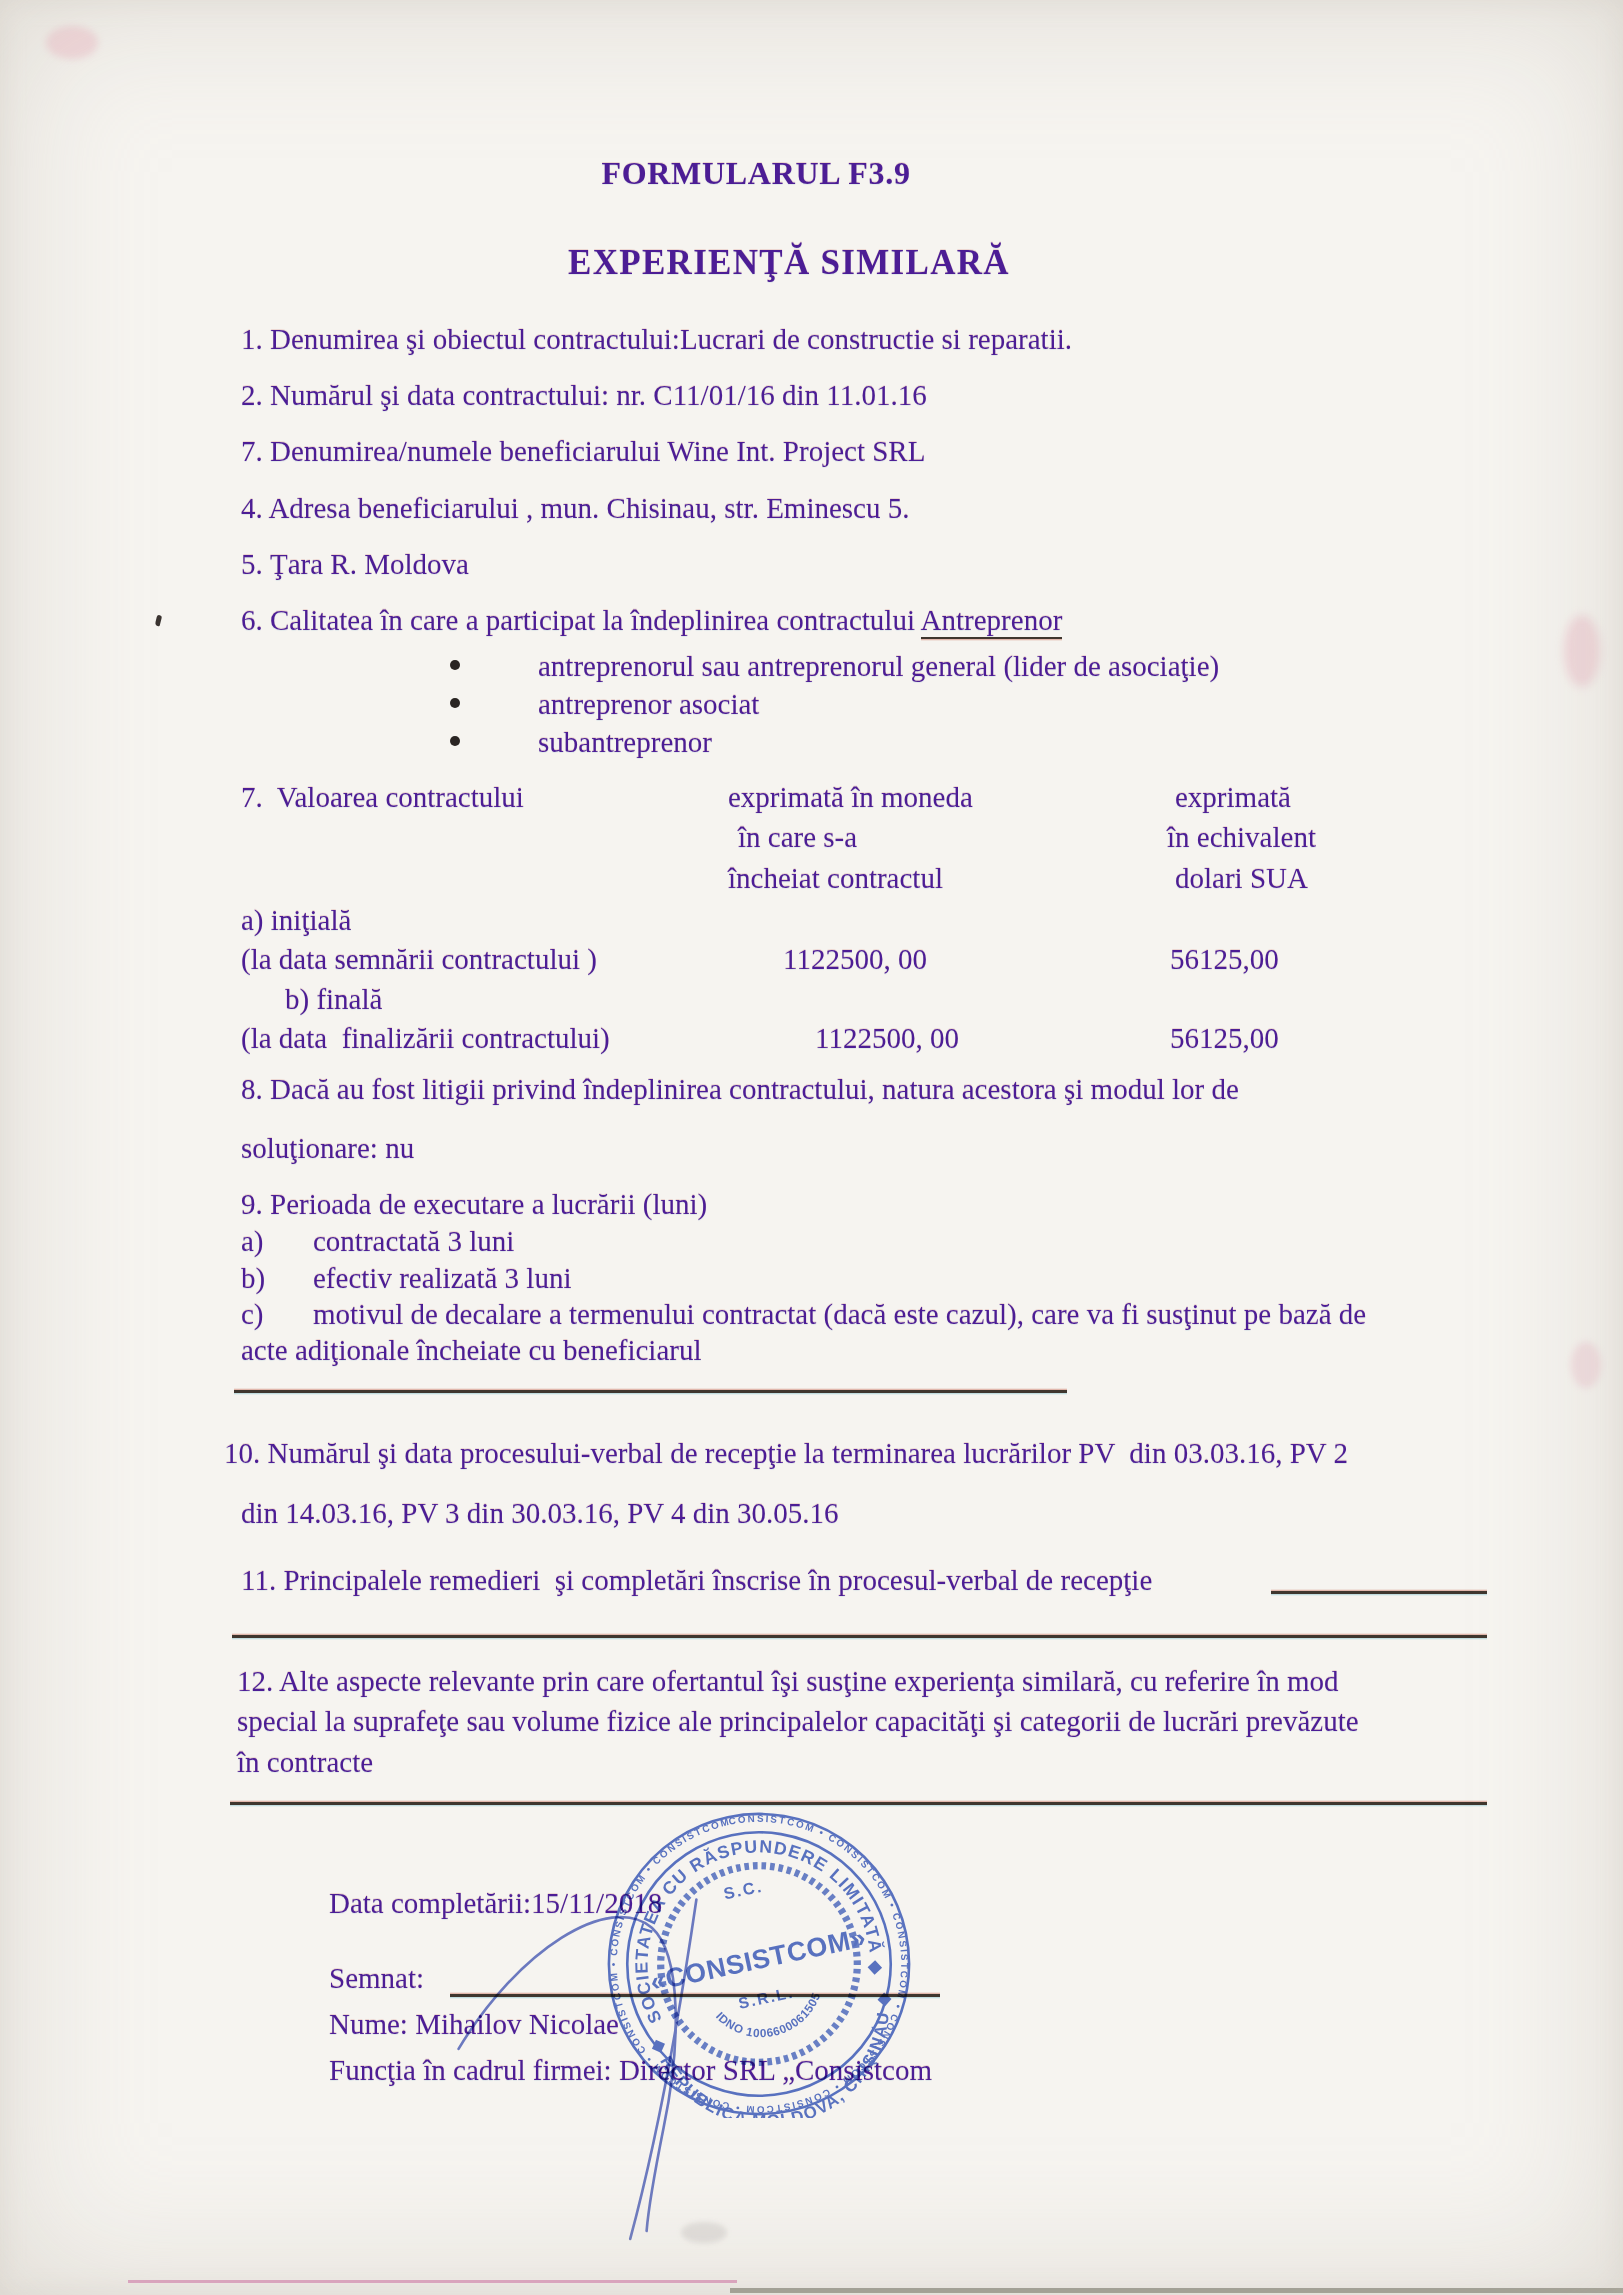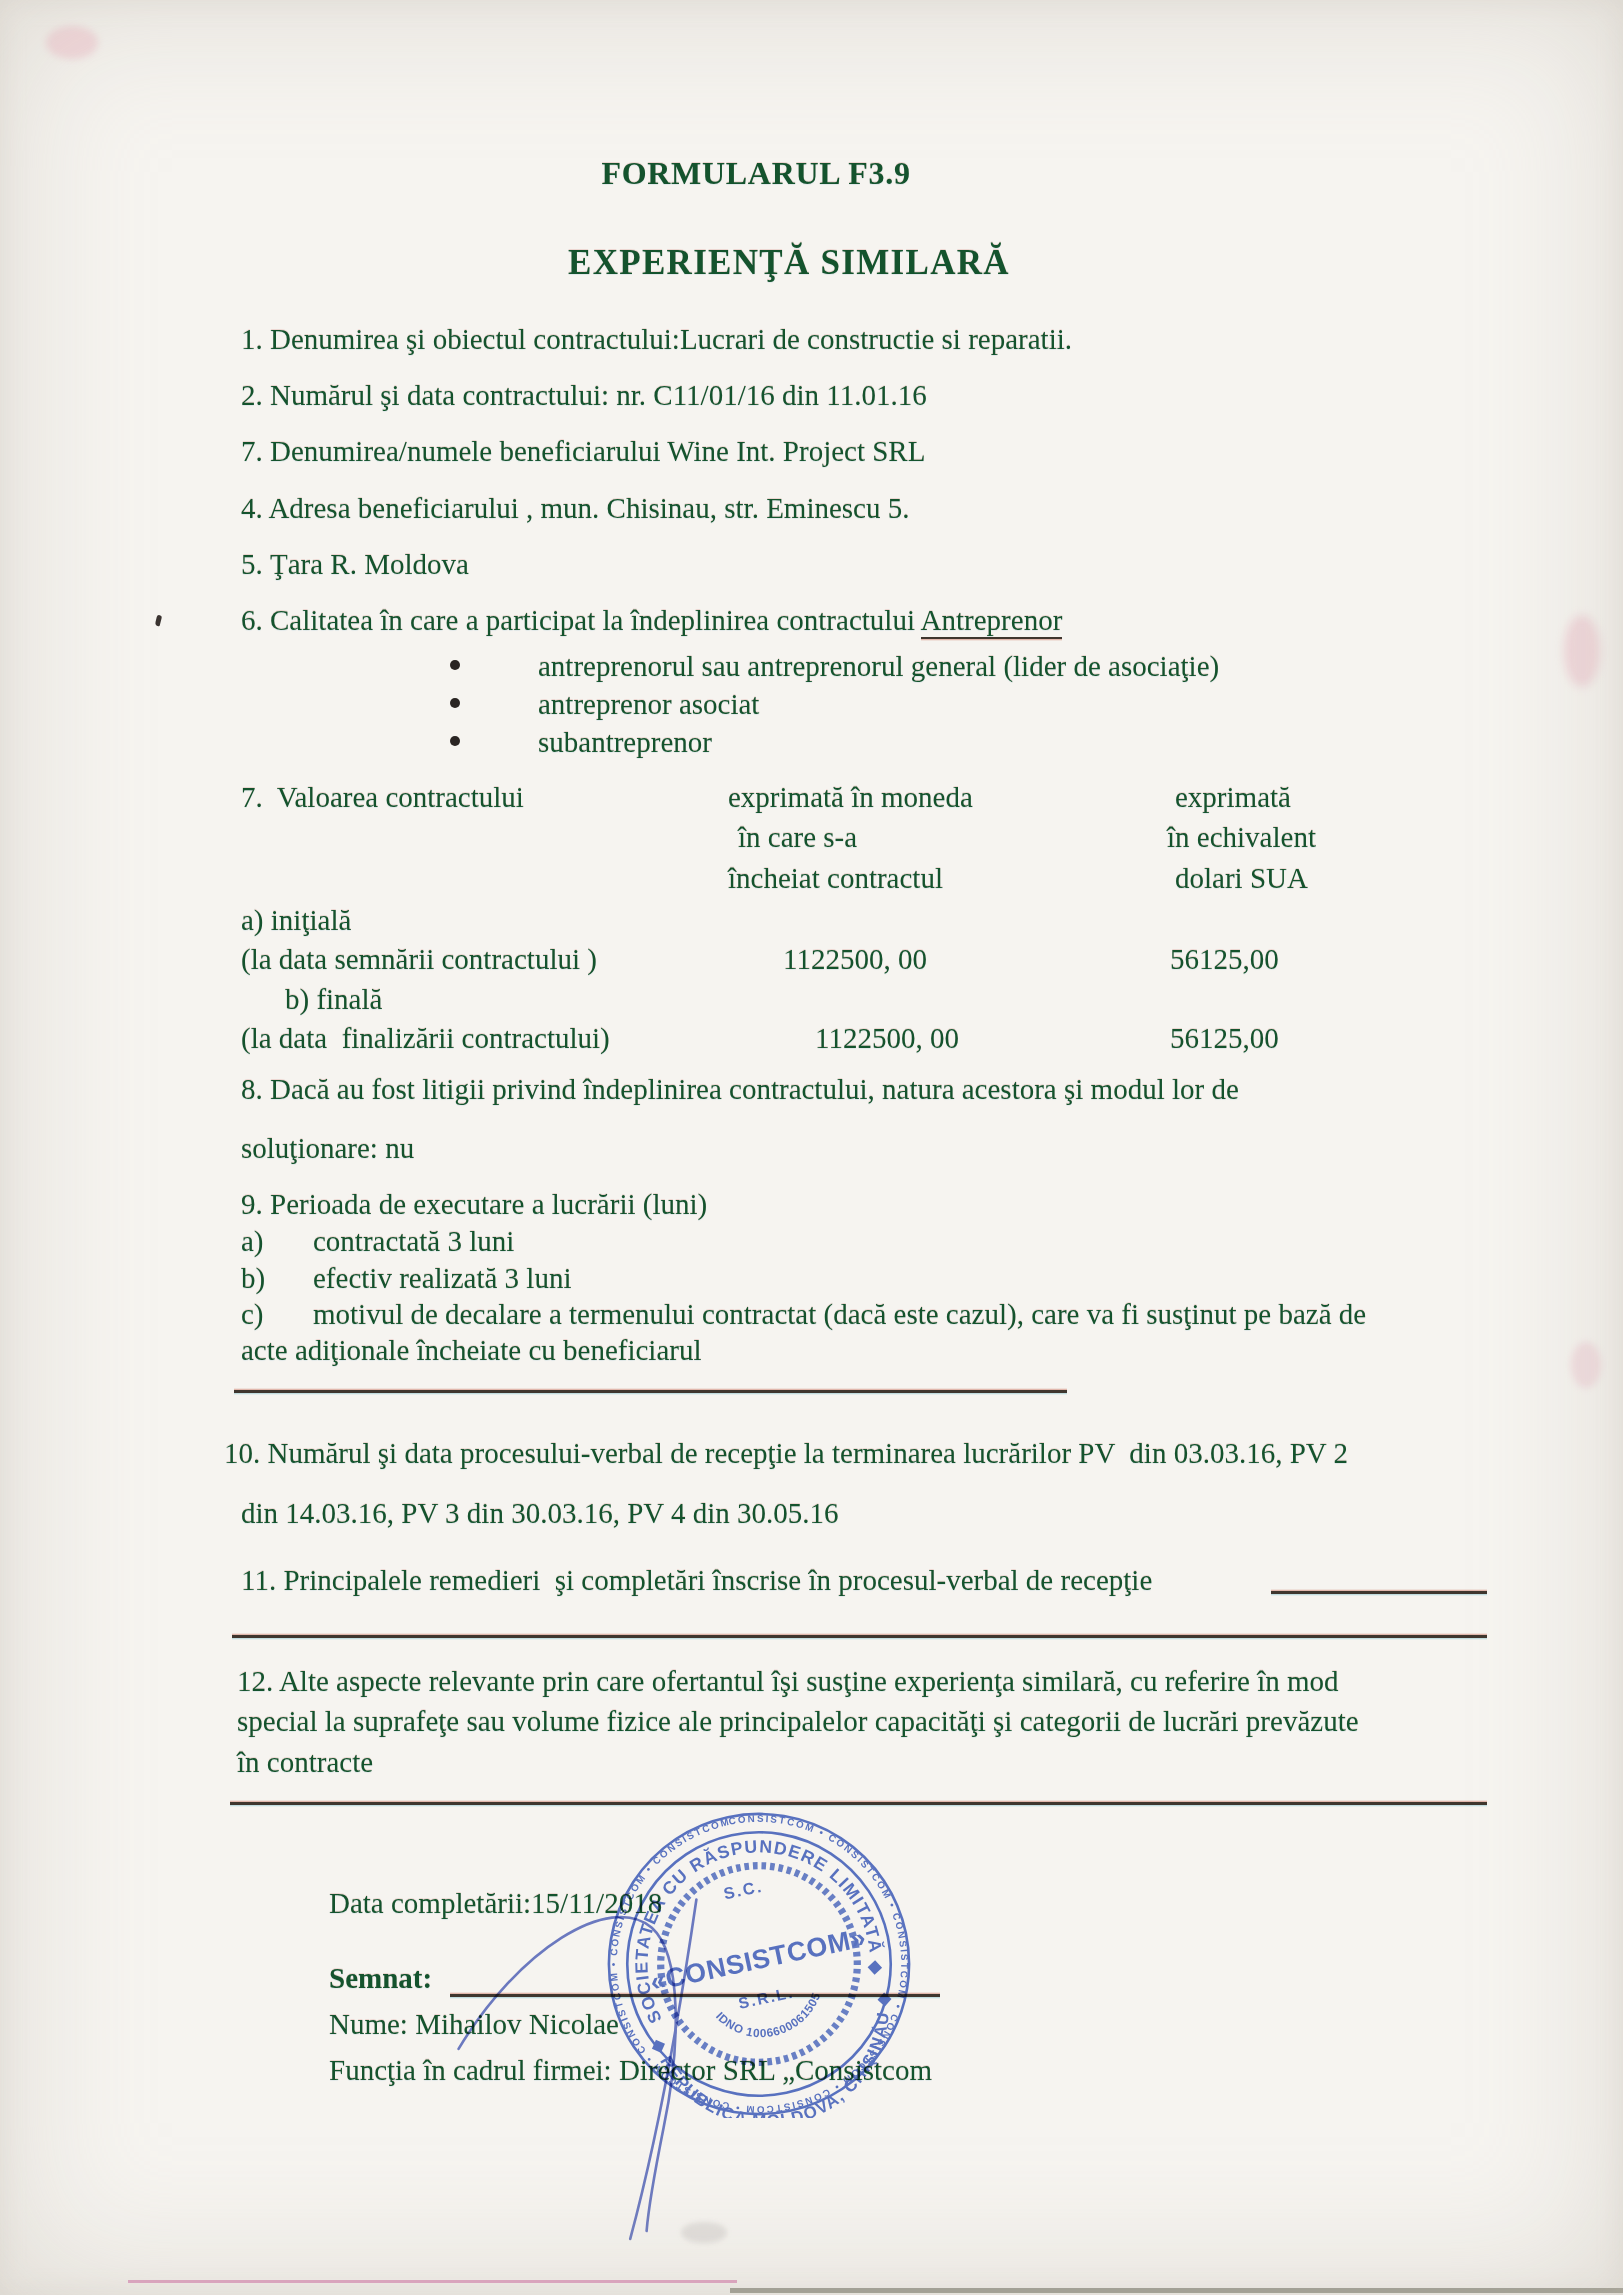--- a/index.html
+++ b/index.html
@@ -11,21 +11,21 @@
     font-family:"Liberation Serif","DejaVu Serif",serif;
     color:#262120;
   }
   #page::after{
     content:"";position:absolute;inset:0;pointer-events:none;
     box-shadow:inset 0 0 144px rgba(188,180,170,.42), inset 0 0 26px rgba(200,192,182,.25);
   }
   .t{
     position:absolute;
     font-size:29px;line-height:1.25;white-space:pre;
-    color:#14532d;
+    color:#4c1d95;
     text-shadow:0 -0.7px 0 rgba(185,60,50,.16), 0 1.3px 0.7px rgba(80,150,185,.13);
   }
   .title{font-weight:bold;font-size:32px;letter-spacing:0.7px;transform:translateX(-50%);}
   .subtitle{font-weight:bold;font-size:35px;letter-spacing:1.3px;transform:translateX(-50%);}
   .line{
     position:absolute;height:2.6px;background:#3f362e;
     box-shadow:0 -1.3px 0 rgba(185,70,45,.35), 0 1.3px 0 rgba(70,165,185,.30);
   }
   .uword{
     border-bottom:2.6px solid #3f362e;
@@ -100,21 +100,21 @@
 
   <div class="line" style="left:232px;top:1635px;width:1255px;"></div>
 
   <div class="t" style="left:237px;top:1663px;">12. Alte aspecte relevante prin care ofertantul îşi susţine experienţa similară, cu referire în mod</div>
   <div class="t" style="left:237px;top:1703px;">special la suprafeţe sau volume fizice ale principalelor capacităţi şi categorii de lucrări prevăzute</div>
   <div class="t" style="left:237px;top:1744px;">în contracte</div>
 
   <div class="line" style="left:230px;top:1802px;width:1257px;"></div>
 
   <div class="t" style="left:329px;top:1885px;">Data completării:15/11/2018</div>
-  <div class="t" style="left:329px;top:1960px;font-weight:bold;">Semnat:</div>
+  <div class="t" style="left:329px;top:1960px;">Semnat:</div>
   <div class="line" style="left:450px;top:1994px;width:490px;"></div>
   <div class="t" style="left:329px;top:2006px;">Nume: Mihailov Nicolae</div>
   <div class="t" style="left:329px;top:2052px;">Funcţia în cadrul firmei: Director SRL „Consistcom</div>
 
   <svg class="stamp" style="left:605px;top:1810px;" width="308" height="308" viewBox="0 0 470 470">
     <g transform="rotate(-12 235 235)" fill="none" stroke="#3e5ec2">
       <circle cx="235" cy="235" r="229" stroke-width="4"></circle>
       <circle cx="235" cy="235" r="201" stroke-width="4"></circle>
       <circle cx="235" cy="235" r="150" stroke-width="11" stroke-dasharray="7 6" opacity="0.9"></circle>
       <path id="ringPath" d="M 235,18 A 217,217 0 1 1 234.9,18" stroke="none"></path>

